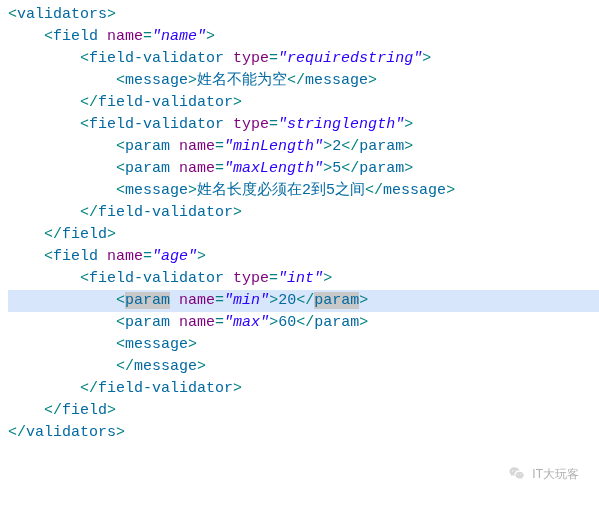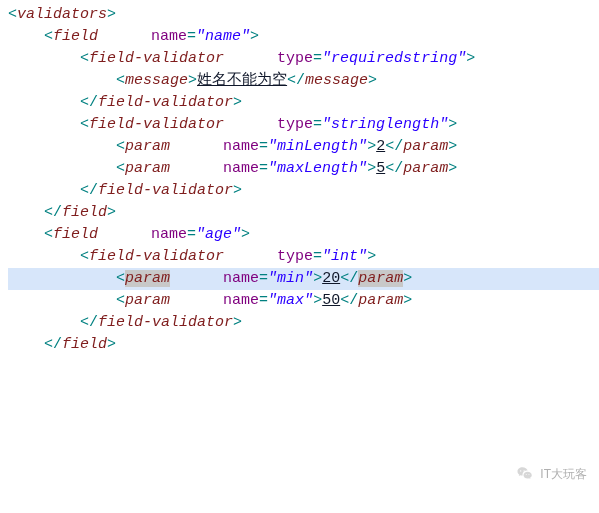--- a/index.html
+++ b/index.html
@@ -11,29 +11,29 @@
     background: #fff;
     color: #000;
     width: 599px;
     height: 513px;
     box-sizing: border-box;
     overflow: hidden;
     position: relative;
   }
   .line { white-space: pre; }
   .punct { color: #008080; }      
-  .tag   { color: #7f1d1d; font-style: italic; }      
-  .attr  { color: #7F007F; margin-left: 44px; }      
+  .tag   { color: #0369a1; }      
+  .attr  { color: #7F007F; }      
   .val   { color: #2A00FF; font-style: italic; } 
-  .txt   { color: #0f172a; text-decoration: underline; }
+  .txt   { color: #0369a1; }
   .hl    { background: #d7e6fa; display: inline-block; width: 100%; }
   .hltag { background: #c8c8c8; }
   .watermark {
     position: absolute;
-    right: 12px;
+    right: 20px;
     bottom: 28px;
     font-family: Arial, sans-serif;
     font-size: 12px;
     color: #b0b0b0;
     display: flex;
     align-items: center;
     gap: 6px;
   }
   .watermark svg { opacity: 0.5; }
 </style>
@@ -51,40 +51,44 @@
 <div class="line">            <span class="punct">&lt;</span><span class="tag">message</span><span class="punct">&gt;</span><span class="txt">姓名不能为空</span><span class="punct">&lt;/</span><span class="tag">message</span><span class="punct">&gt;</span></div>
 
 <div class="line">        <span class="punct">&lt;/</span><span class="tag">field-validator</span><span class="punct">&gt;</span></div>
 
 <div class="line">        <span class="punct">&lt;</span><span class="tag">field-validator</span> <span class="attr">type</span><span class="punct">=</span><span class="val">"stringlength"</span><span class="punct">&gt;</span></div>
 
 <div class="line">            <span class="punct">&lt;</span><span class="tag">param</span> <span class="attr">name</span><span class="punct">=</span><span class="val">"minLength"</span><span class="punct">&gt;</span><span class="txt">2</span><span class="punct">&lt;/</span><span class="tag">param</span><span class="punct">&gt;</span></div>
 
 <div class="line">            <span class="punct">&lt;</span><span class="tag">param</span> <span class="attr">name</span><span class="punct">=</span><span class="val">"maxLength"</span><span class="punct">&gt;</span><span class="txt">5</span><span class="punct">&lt;/</span><span class="tag">param</span><span class="punct">&gt;</span></div>
 
+<div class="line">            <span class="punct">&lt;</span><span class="tag">message</span><span class="punct">&gt;</span><span class="txt">姓名长度必须在2到5之间</span><span class="punct">&lt;/</span><span class="tag">message</span><span class="punct">&gt;</span></div>
 
 <div class="line">        <span class="punct">&lt;/</span><span class="tag">field-validator</span><span class="punct">&gt;</span></div>
 
 <div class="line">    <span class="punct">&lt;/</span><span class="tag">field</span><span class="punct">&gt;</span></div>
 
 <div class="line">    <span class="punct">&lt;</span><span class="tag">field</span> <span class="attr">name</span><span class="punct">=</span><span class="val">"age"</span><span class="punct">&gt;</span></div>
 
 <div class="line">        <span class="punct">&lt;</span><span class="tag">field-validator</span> <span class="attr">type</span><span class="punct">=</span><span class="val">"int"</span><span class="punct">&gt;</span></div>
 
 <div class="line hl">            <span class="punct">&lt;</span><span class="tag hltag">param</span> <span class="attr">name</span><span class="punct">=</span><span class="val">"min"</span><span class="punct">&gt;</span><span class="txt">20</span><span class="punct">&lt;/</span><span class="tag hltag">param</span><span class="punct">&gt;</span></div>
 
-<div class="line">            <span class="punct">&lt;</span><span class="tag">param</span> <span class="attr">name</span><span class="punct">=</span><span class="val">"max"</span><span class="punct">&gt;</span><span class="txt">50</span><span class="punct">&lt;/</span><span class="tag">param</span><span class="punct">&gt;</span></div>
+<div class="line">            <span class="punct">&lt;</span><span class="tag">param</span> <span class="attr">name</span><span class="punct">=</span><span class="val">"max"</span><span class="punct">&gt;</span><span class="txt">60</span><span class="punct">&lt;/</span><span class="tag">param</span><span class="punct">&gt;</span></div>
+
+<div class="line">            <span class="punct">&lt;</span><span class="tag">message</span><span class="punct">&gt;</span></div>
 
 
-
+<div class="line">            <span class="punct">&lt;/</span><span class="tag">message</span><span class="punct">&gt;</span></div>
 
 <div class="line">        <span class="punct">&lt;/</span><span class="tag">field-validator</span><span class="punct">&gt;</span></div>
 
 <div class="line">    <span class="punct">&lt;/</span><span class="tag">field</span><span class="punct">&gt;</span></div>
 
+<div class="line"><span class="punct">&lt;/</span><span class="tag">validators</span><span class="punct">&gt;</span></div>
 
 </div>
 
 <div class="watermark">
   <svg width="18" height="18" viewBox="0 0 24 24" fill="#b0b0b0">
       <path d="M8.5 3C4.9 3 2 5.5 2 8.6c0 1.7.9 3.2 2.3 4.2l-.6 1.9 2.2-1.1c.8.2 1.7.4 2.6.4h.3c-.1-.4-.1-.8-.1-1.2 0-3 2.9-5.4 6.5-5.4h.3C14.8 4.8 12 3 8.5 3zm-2.3 4c.5 0 .9.4.9.9s-.4.9-.9.9-.9-.4-.9-.9.4-.9.9-.9zm4.6 0c.5 0 .9.4.9.9s-.4.9-.9.9-.9-.4-.9-.9.4-.9.9-.9zM15.5 9C12.5 9 10 11 10 13.5S12.5 18 15.5 18c.7 0 1.4-.1 2-.3l1.8.9-.5-1.6c1.3-.8 2.2-2.1 2.2-3.5C21 11 18.5 9 15.5 9zm-1.8 3c.4 0 .7.3.7.7s-.3.7-.7.7-.7-.3-.7-.7.3-.7.7-.7zm3.6 0c.4 0 .7.3.7.7s-.3.7-.7.7-.7-.3-.7-.7.3-.7.7-.7z"></path>
     </svg>
   <span>IT大玩客</span>
 </div>
 

